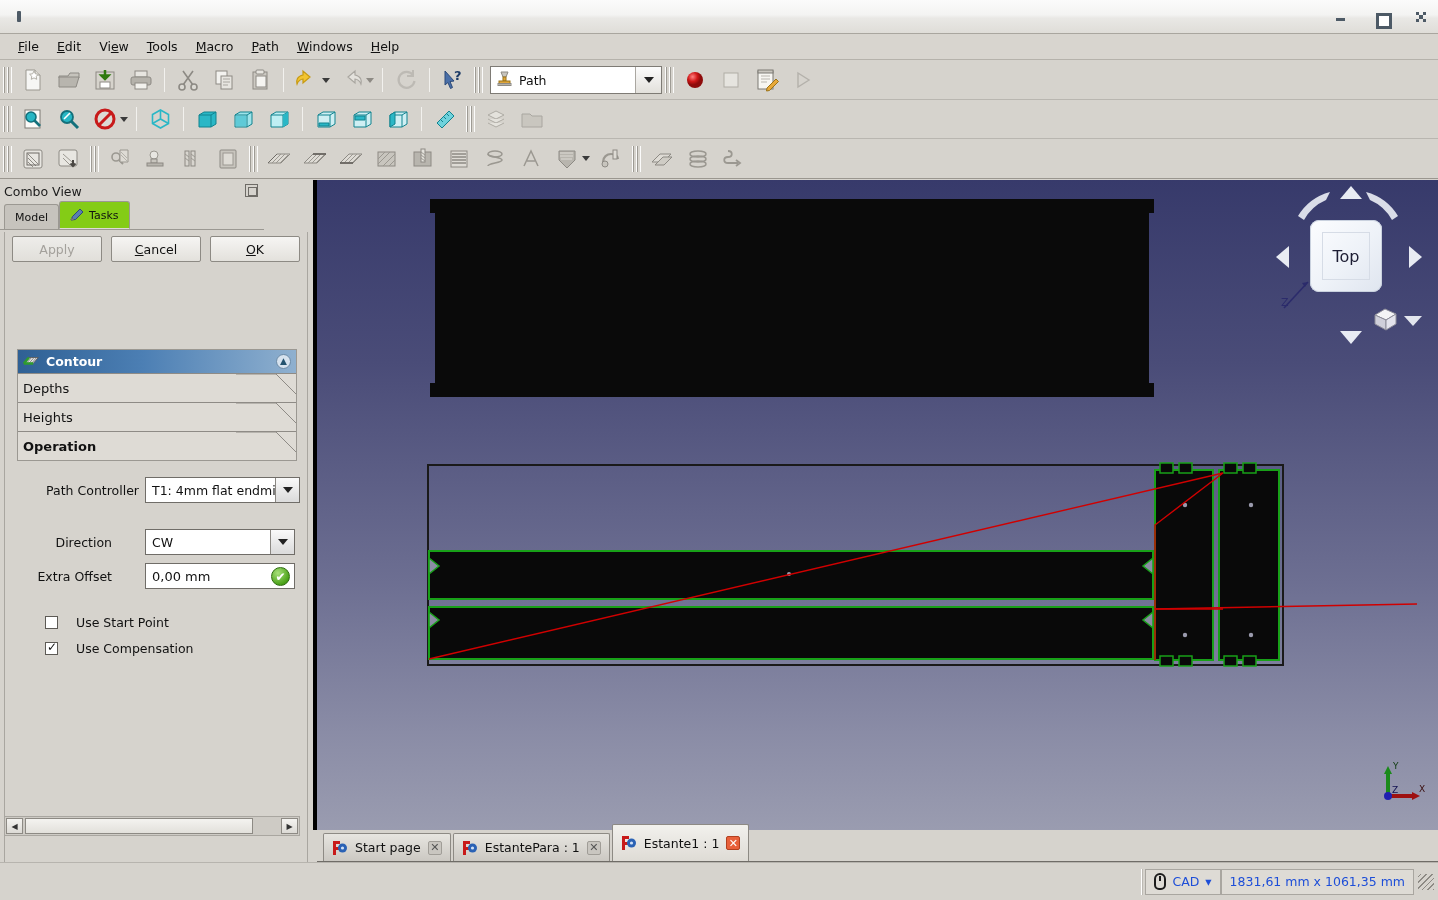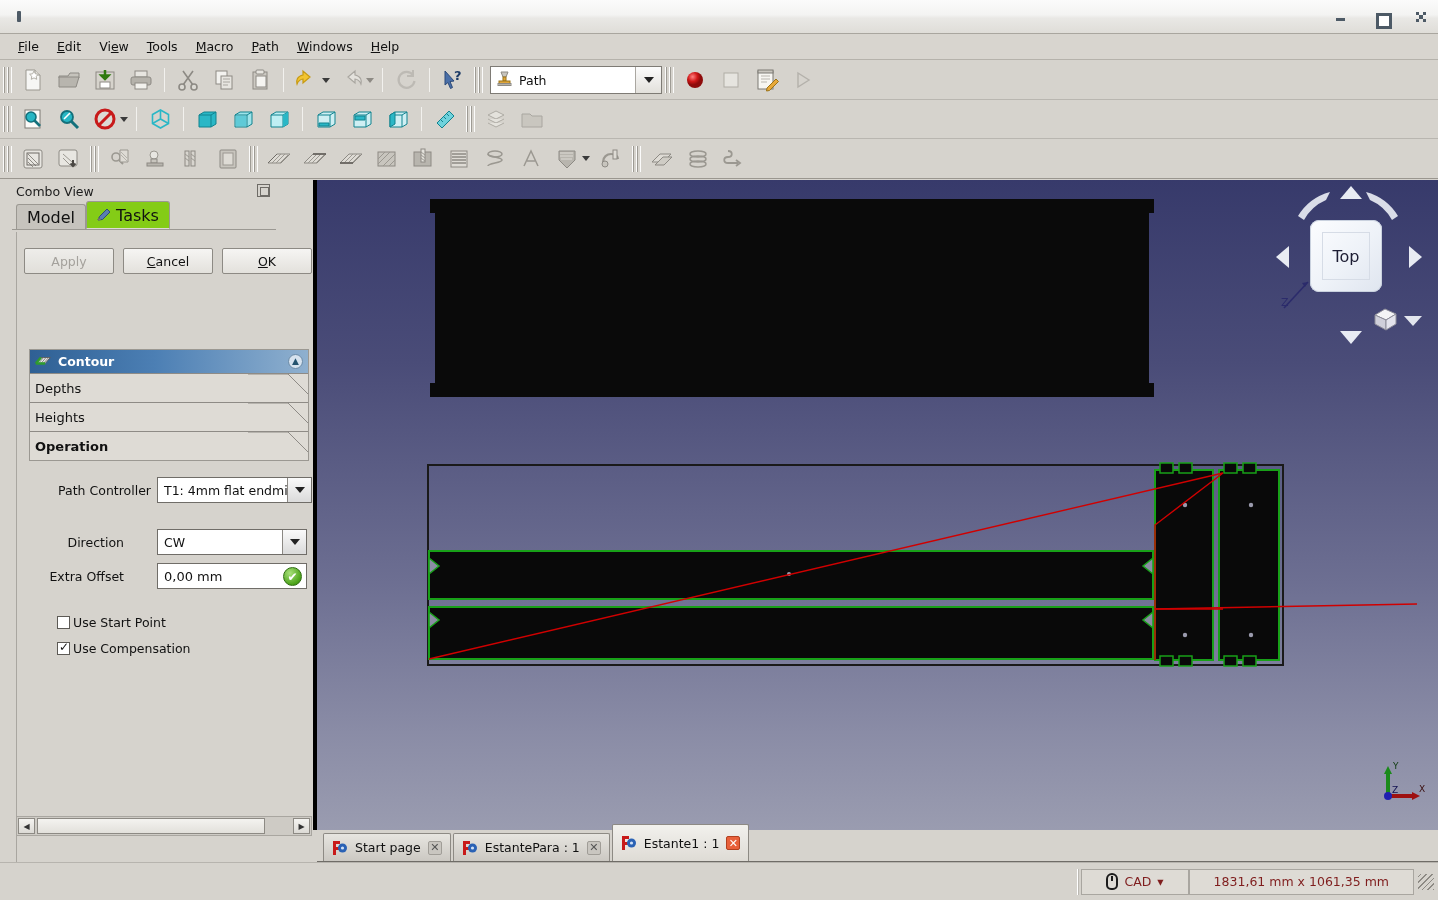--- a/index.html
+++ b/index.html
@@ -76,52 +76,52 @@
   }
   .wb-combo .lbl{ font-size:12.5px; color:#111; }
   .wb-arrow{
     position:absolute; right:0; top:0; width:26px; height:26px;
     background:linear-gradient(to bottom,#fcfcfc,#e2e0db);
     border-left:1px solid #aaa7a1; display:flex;align-items:center;justify-content:center;
   }
 
   
   .combo{
-    position:absolute; left:12px; top:180px; width:264px; height:678px;
+    position:absolute; left:0; top:180px; width:264px; height:678px;
     background:#d6d3cd;
   }
   .combo-title{
     height:22px; display:flex; align-items:center; padding-left:4px;
     font-size:12.5px; color:#1b1b1b;
   }
   .combo-float{
     position:absolute; right:6px; top:4px; width:13px;height:13px;
     border:1px solid #6e6b66;
   }
   .combo-float::after{content:"";position:absolute;left:2px;top:2px;width:7px;height:7px;border:1px solid #6e6b66;}
   .tabs{
     display:flex; align-items:flex-end; height:28px; padding-left:4px;
     border-bottom:1px solid #9b9892;
   }
   .tab{
     height:25px; padding:8px 10px; display:flex; align-items:center; gap:5px;
     background:#c6c3bd; border:1px solid #9b9892; border-bottom:none;
-    border-radius:3px 3px 0 0; font-size:16px; color:#111; cursor:default;
+    border-radius:3px 3px 0 0; font-size:11px; color:#111; cursor:default;
   }
   .tab.active{ background:#84cc16; height:28px; border-bottom:1px solid #dedbd5; font-weight:normal;}
   .pencil{
     width:14px;height:14px;position:relative; transform:rotate(0deg);
   }
   .pencil svg{ display:block; }
 
   .panel{
     position:absolute; left:4px; top:52px; width:304px; height:800px;
     background:#d6d3cd; border:1px solid #a9a6a0; border-top:none;
   }
-  .btnrow{ display:flex; gap:9px; justify-content:center; margin-top:16px; }
+  .btnrow{ display:flex; gap:9px; justify-content:center; margin-top:4px; }
   .btn{
     width:90px; height:26px; font-size:12.5px;
     background:linear-gradient(to bottom,#f6f5f3,#e3e1dc);
     border:1px solid #8d8a84; border-radius:2px;
     display:flex;align-items:center;justify-content:center; cursor:default; color:#111;
   }
   .btn.disabled{ color:#a4a19c; background:linear-gradient(to bottom,#eeedea,#e1dfda); }
   .btn u{ text-decoration:underline; }
 
   .grp{
@@ -163,21 +163,21 @@
   .textfield{
     height:26px; background:#fff; border:1px solid #706d68; position:relative;
     display:flex; align-items:center; padding-left:6px; font-size:13px; color:#111;
   }
   .okmark{
     position:absolute; right:4px; top:3px; width:19px;height:19px; border-radius:50%;
     background:radial-gradient(circle at 35% 30%, #a8e07a, #4ca319 70%, #2f7a0e);
     border:1px solid #2e6d10; display:flex;align-items:center;justify-content:center;
     color:#fff; font-size:12px; font-weight:bold; line-height:1;
   }
-  .chkrow{ display:flex; align-items:center; gap:3px; padding-left:40px; height:26px; }
+  .chkrow{ display:flex; align-items:center; gap:18px; padding-left:40px; height:26px; }
   .chk{
     width:13px;height:13px;background:#fff;border:1px solid #5d5a55; position:relative;
   }
   .chk.on::after{
     content:"✓"; position:absolute; left:1px; top:-3px; font-size:12px; color:#111;
   }
   .chklabel{ font-size:12.5px; color:#111; }
 
   .combo-scroll{
     position:absolute; left:4px; bottom:22px; width:296px; height:20px;
@@ -256,21 +256,21 @@
 
   
   .status{
     position:absolute; left:0; bottom:0; width:1438px; height:38px;
     background:#d6d3cd; border-top:1px solid #b7b4ae;
     display:flex; align-items:center; justify-content:flex-end; padding-right:4px;
   }
   .st-sep{ width:2px; height:26px; background:#bcb9b3; border-left:1px solid #fff; margin:0 2px;}
   .st-box{
     height:26px; border:1px solid #a9a6a0; background:#dedbd5;
-    display:flex; align-items:center; gap:6px; padding:0 24px; font-size:12.5px; color:#7f1d1d;
+    display:flex; align-items:center; gap:6px; padding:0 8px; font-size:12.5px; color:#1d4ed8;
   }
   .st-grip{
     width:16px;height:16px; margin-left:4px;
     background:
       repeating-linear-gradient(-45deg,#8d8a84 0 1px,transparent 1px 4px);
   }
   .mouse-icon{ width:12px; height:17px; border:2px solid #1c1c1c; border-radius:6px 6px 5px 5px; position:relative;}
   .mouse-icon::after{content:"";position:absolute;left:3px;top:1px;width:2px;height:5px;background:#1c1c1c;}
 </style>
 </head>

